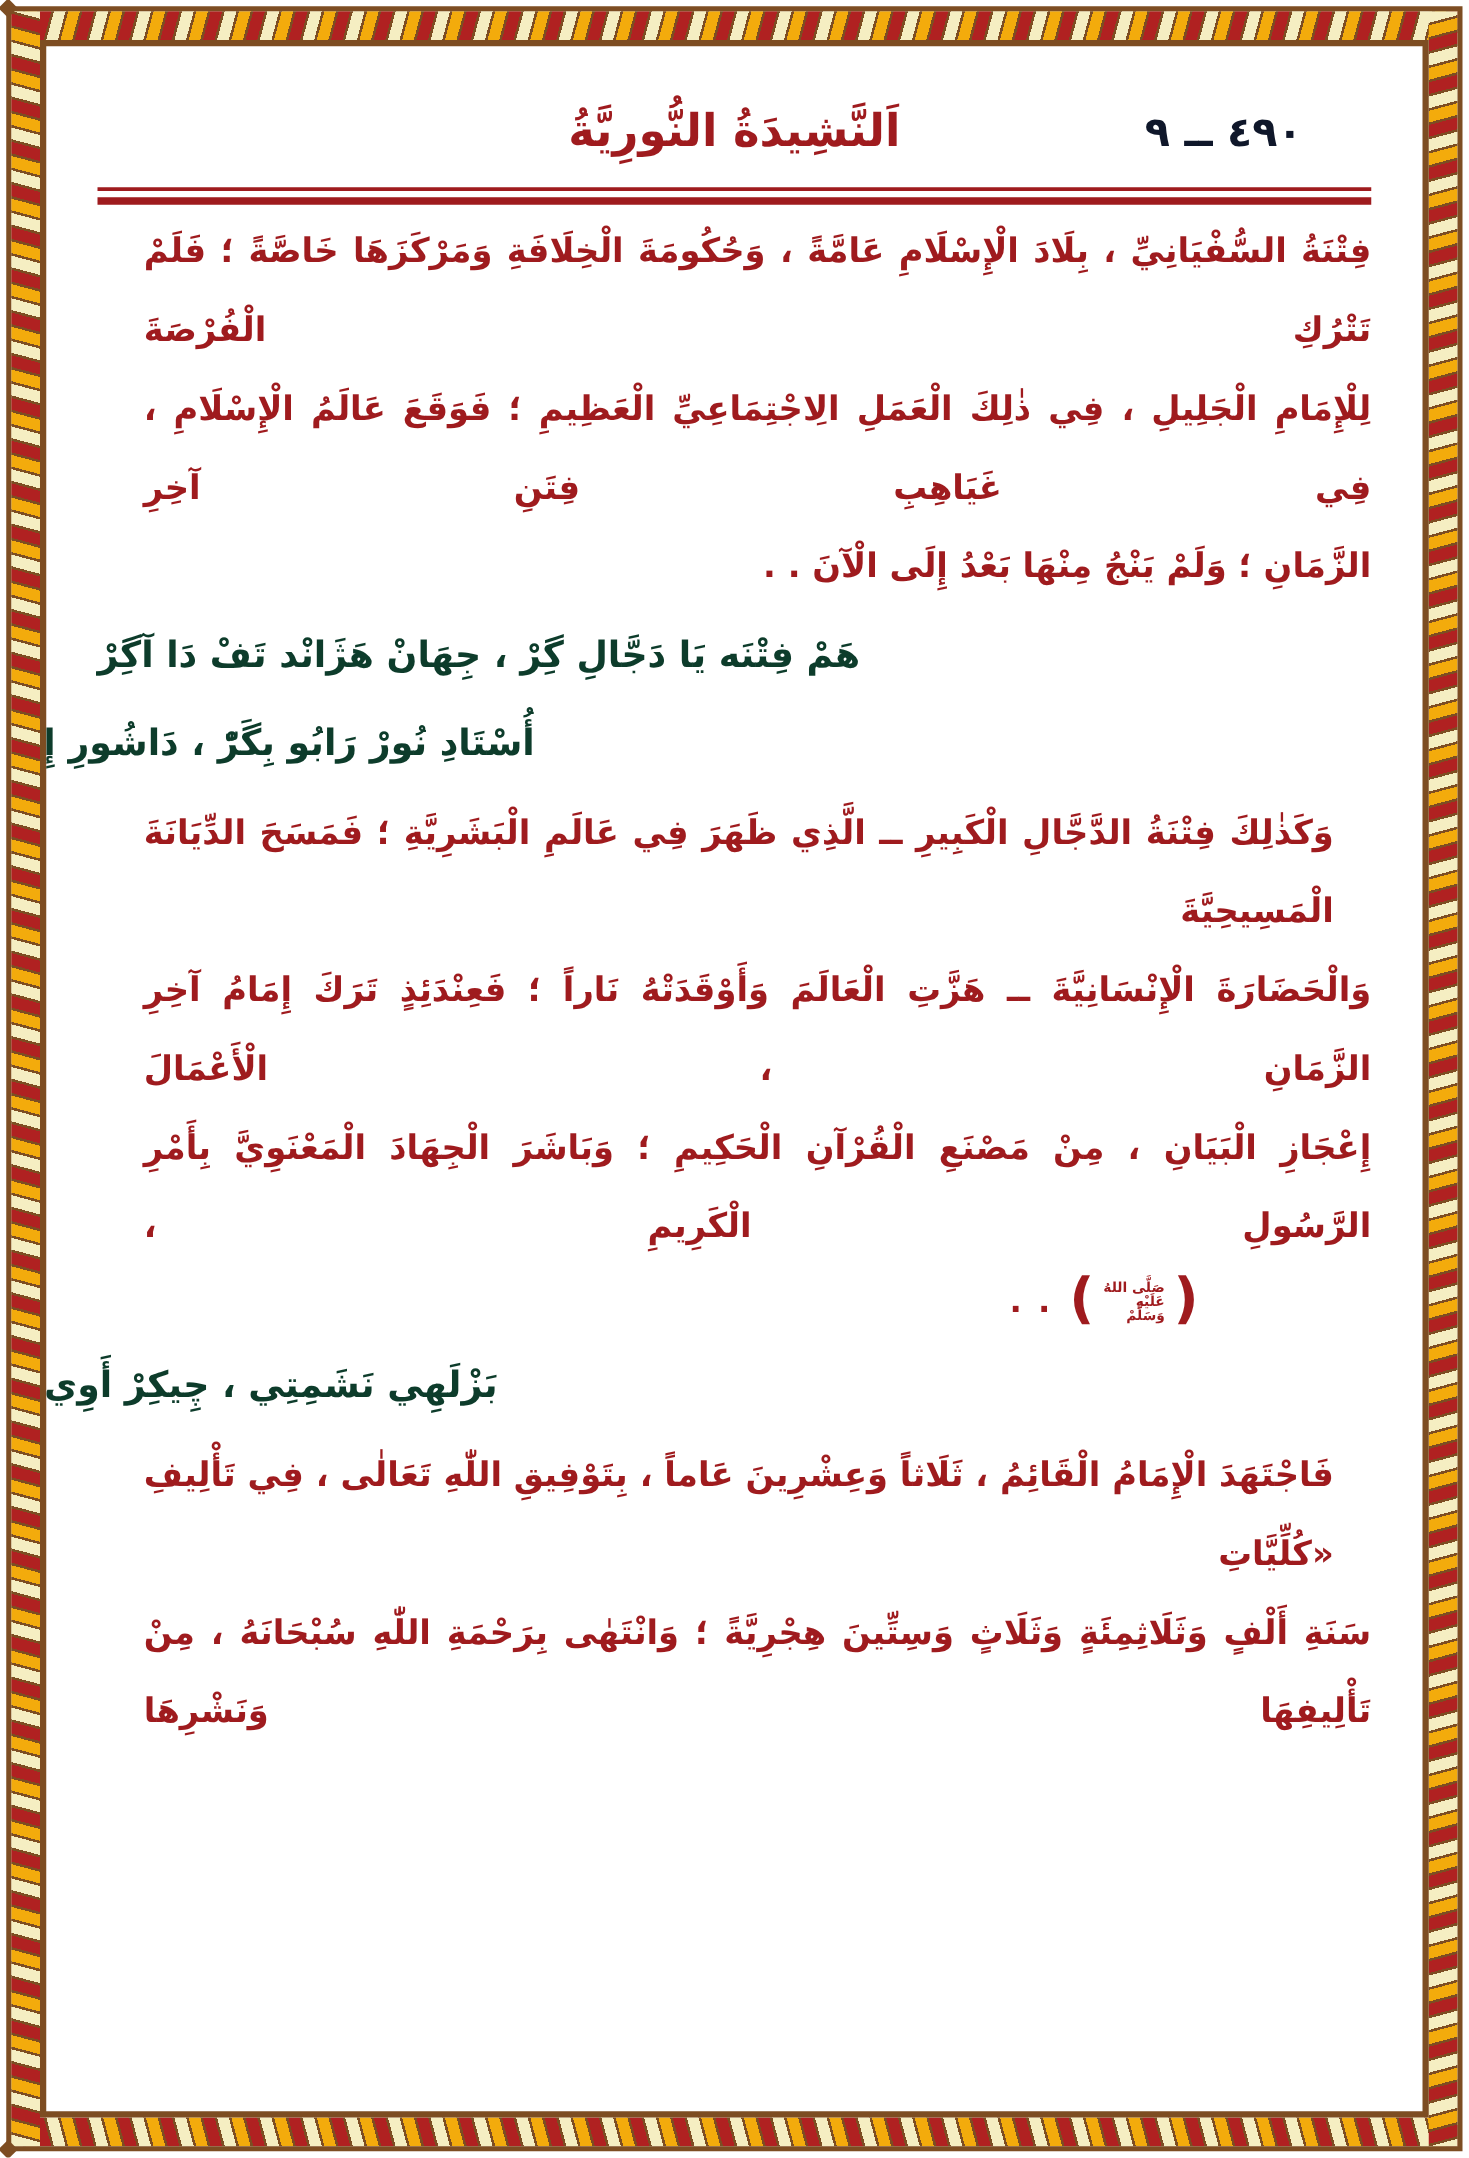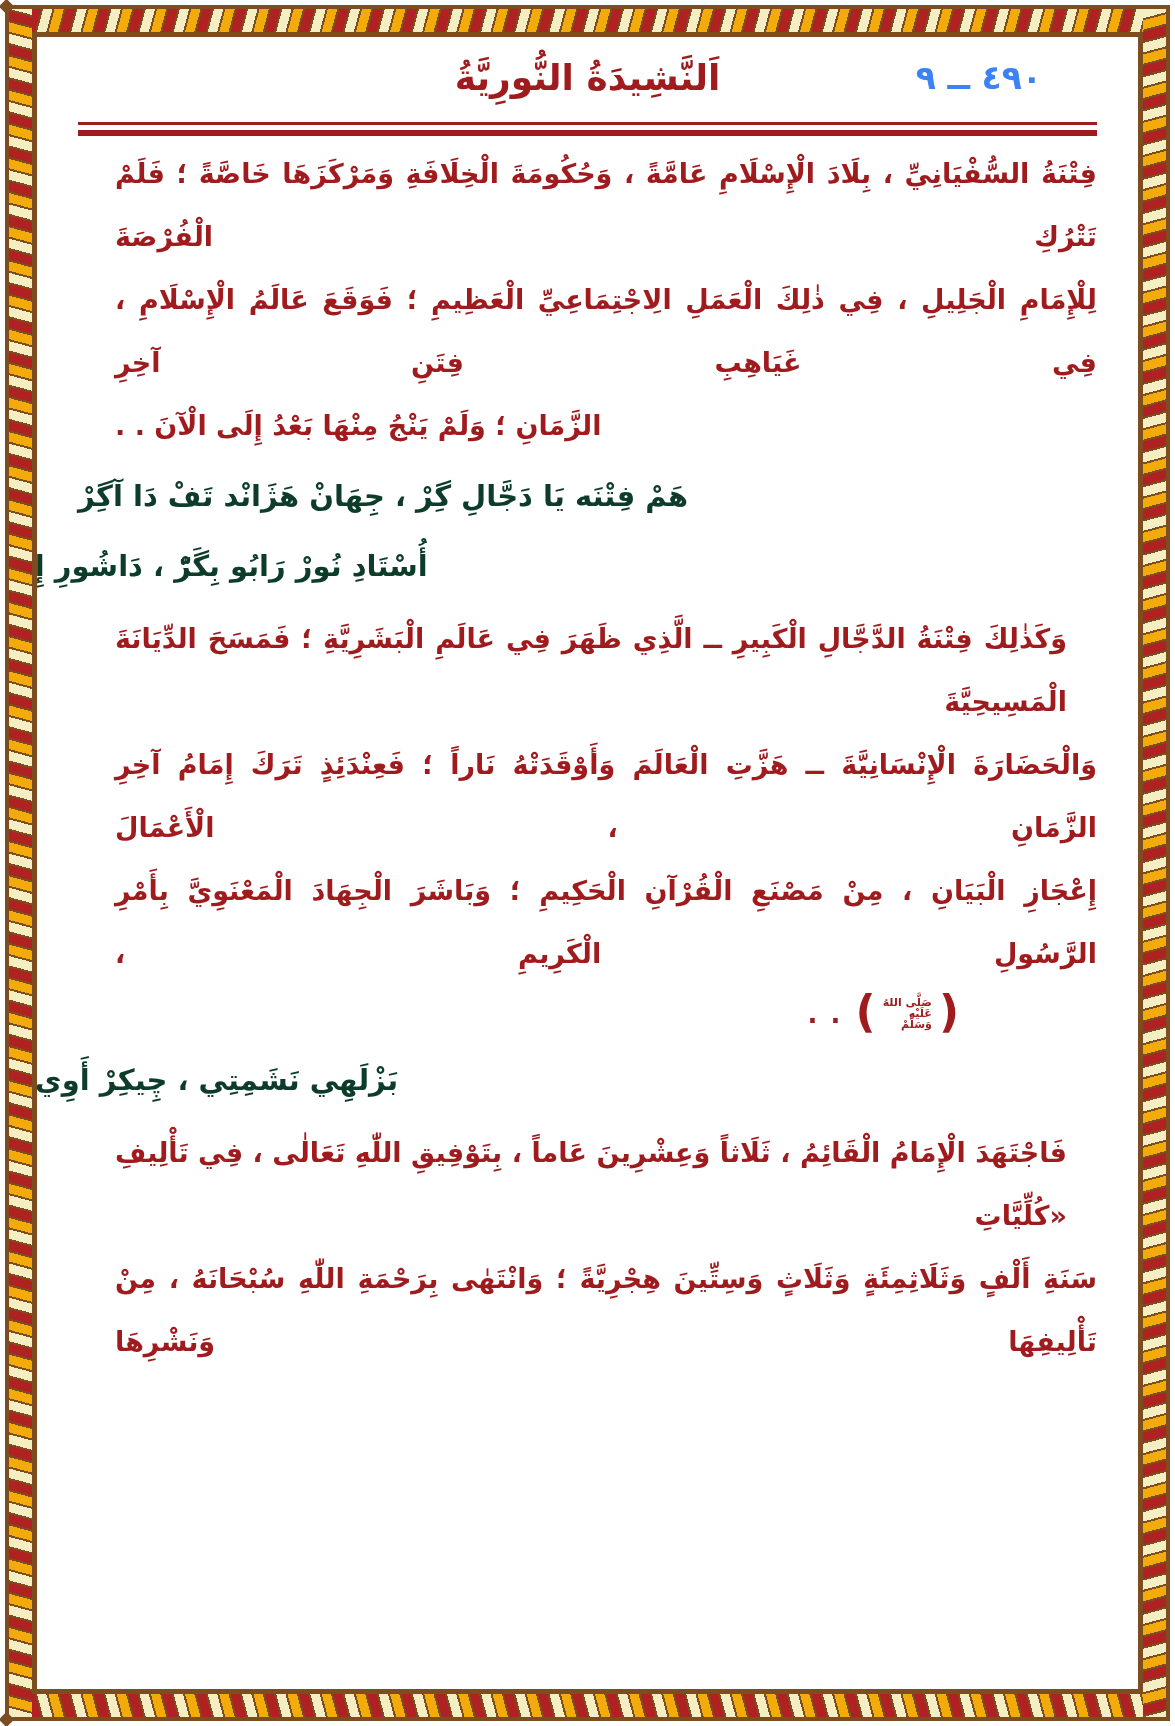--- a/index.html
+++ b/index.html
@@ -17,35 +17,35 @@
     background:repeating-linear-gradient(75deg,#f5eec2 0 9px,#7d4d22 9px 11px,#f3ab0c 11px 20px,#7d4d22 20px 22px,#b02121 22px 31px,#7d4d22 31px 33px);}
   .band-left{left:9px;top:9px;bottom:9px;width:23px;
     background:repeating-linear-gradient(15deg,#f5eec2 0 9px,#7d4d22 9px 11px,#f3ab0c 11px 20px,#7d4d22 20px 22px,#b02121 22px 31px,#7d4d22 31px 33px);}
   .band-right{right:9px;top:9px;bottom:9px;width:23px;
     background:repeating-linear-gradient(165deg,#f5eec2 0 9px,#7d4d22 9px 11px,#f3ab0c 11px 20px,#7d4d22 20px 22px,#b02121 22px 31px,#7d4d22 31px 33px);}
   .corner-spur{position:absolute;width:11px;height:11px;background:#7d4d22;transform:rotate(45deg);pointer-events:none;}
   .spur-tl{top:1px;left:1px;}
   .spur-bl{bottom:1px;left:1px;}
 
   
-  .content{position:absolute;inset:37px;padding:10px 41px 0 41px;direction:rtl;overflow:hidden;}
+  .content{position:absolute;inset:37px;padding:38px 41px 0 41px;direction:rtl;overflow:hidden;}
   .hdr{position:relative;height:62px;}
   .title{
     text-align:center;font-size:36px;font-weight:bold;color:#9f1b1e;line-height:62px;
     letter-spacing:0.5px;
   }
   .pagenum{
-    position:absolute;top:0;right:55px;font-size:33px;font-weight:bold;color:#3b82f6;line-height:62px;margin-left:44px;
+    position:absolute;top:0;right:55px;font-size:33px;font-weight:bold;color:#0f172a;line-height:62px;margin-left:44px;
   }
   .rule{margin:13px 0 6px 0;height:5px;border-top:3px solid #9f1b1e;border-bottom:6px solid #9f1b1e;}
 
   .prose{margin-top:6px;margin-left:37px;}
   .line{font-size:27px;font-weight:bold;color:#9f1b1e;line-height:63px;white-space:normal;}
   .just{text-align:justify;text-align-last:justify;}
-  .end{text-align:left;}
+  .end{text-align:right;}
   .ind{padding-right:30px;}
 
   .versepair{margin:4px 0;}
   .verse{font-size:29px;font-weight:bold;color:#0d3c2b;line-height:70px;text-align:left;}
   .shift{position:relative;right:190px;}
 
   .pbuh-line{height:56px;line-height:56px;text-align:right;padding-left:0;padding-right:138px;color:#9f1b1e;}
   .pbuh-unit{direction:ltr;unicode-bidi:isolate;display:inline-block;vertical-align:middle;}
   .pbuh-dots{font-size:26px;font-weight:bold;vertical-align:middle;margin-right:8px;letter-spacing:2px;}
   .paren{font-size:44px;font-weight:bold;vertical-align:middle;position:relative;top:-2px;}

